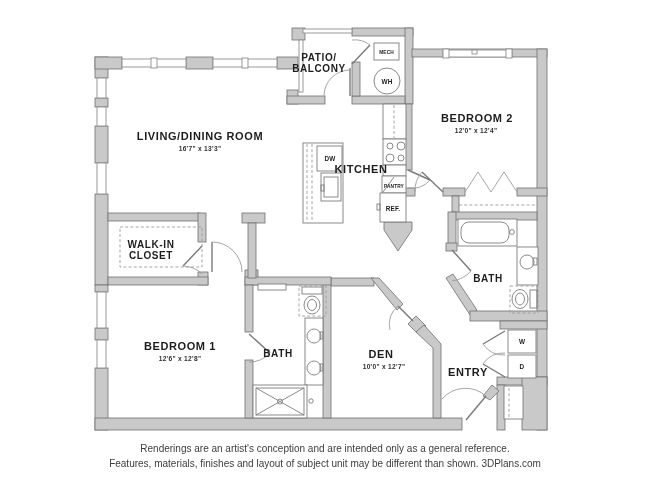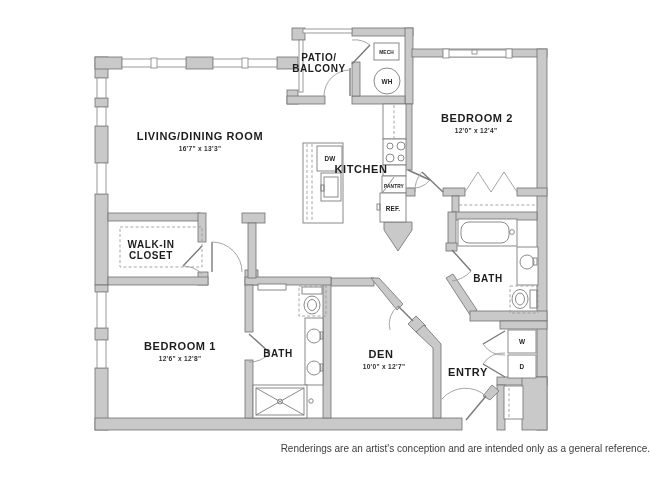--- a/index.html
+++ b/index.html
@@ -13,21 +13,21 @@
   .dash{fill:none;stroke:#9c9c9c;stroke-width:.9;stroke-dasharray:3,2.2;}
   .arc{fill:none;stroke:#9c9c9c;stroke-width:.9;}
   .leaf{fill:none;stroke:#7a7a7a;stroke-width:1.4;}
   text{fill:#1d1d1d;font-family:"Liberation Sans",sans-serif;font-weight:bold;
        text-anchor:middle;letter-spacing:.6px;}
   .t-big{font-size:11px;}
   .t-med{font-size:10px;}
   .t-dim{font-size:6.6px;letter-spacing:.3px;fill:#2e2e2e;}
   .t-sm{font-size:6.4px;letter-spacing:.2px;}
   .t-xs{font-size:4.8px;letter-spacing:.1px;}
-  #footer{position:absolute;left:0;top:441px;width:650px;text-align:right;
+  #footer{position:absolute;left:0;top:441px;width:650px;text-align:center;
           font-size:10px;line-height:15px;color:#3d3d3d;}
 </style>
 </head>
 <body>
 
 <div id="stage">
 <svg width="650" height="488" viewBox="0 0 650 488">
 
   <g>
 
@@ -284,14 +284,15 @@
     <text class="t-dim" x="384" y="369">10'0" x 12'7"</text>
     <text class="t-med" x="488" y="282">BATH</text>
     <text class="t-big" x="468" y="376">ENTRY</text>
     <text class="t-sm" x="522" y="344">W</text>
     <text class="t-sm" x="522" y="369">D</text>
   </g>
 </svg>
 
 <div id="footer">
   <div>Renderings are an artist's conception and are intended only as a general reference.</div>
+  <div>Features, materials, finishes and layout of subject unit may be different than shown. 3DPlans.com</div>
 </div>
 </div>
 
 </body></html>

